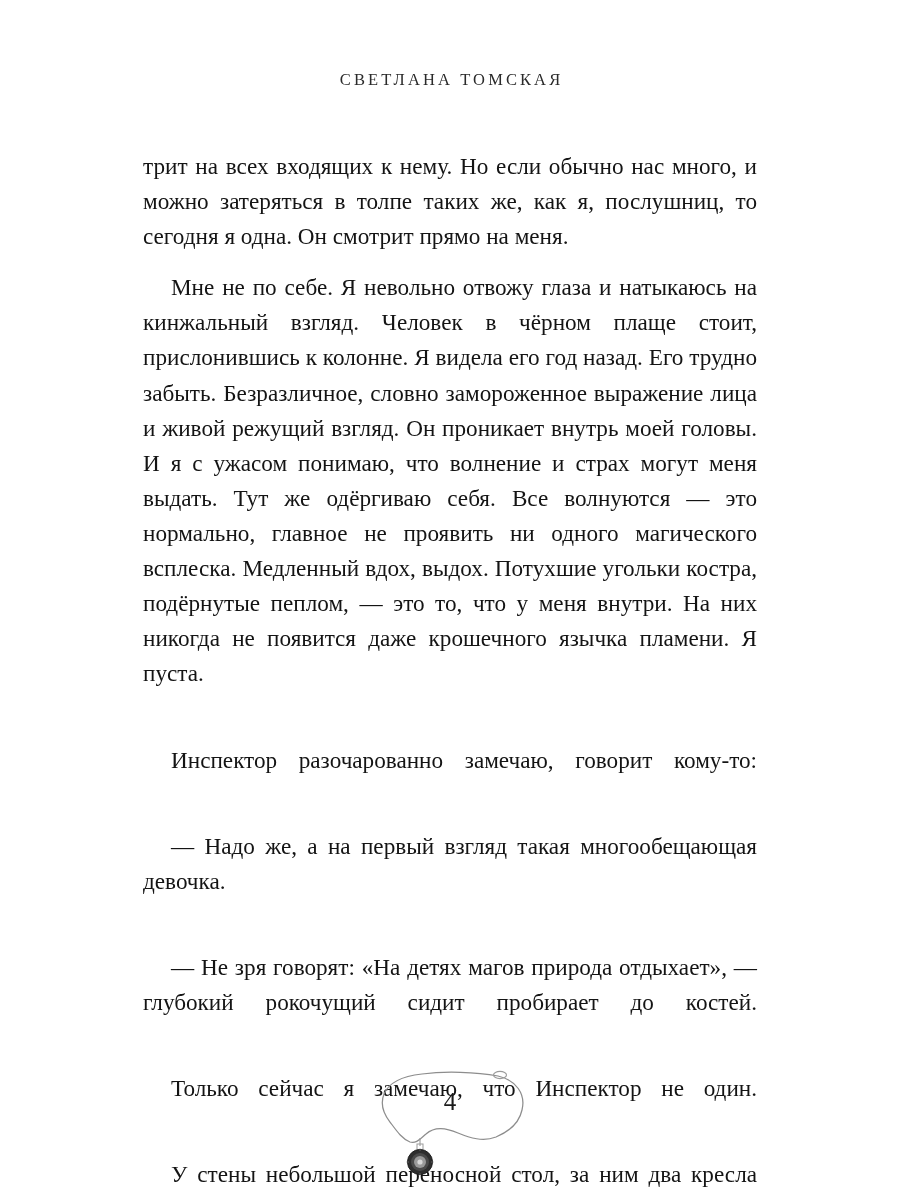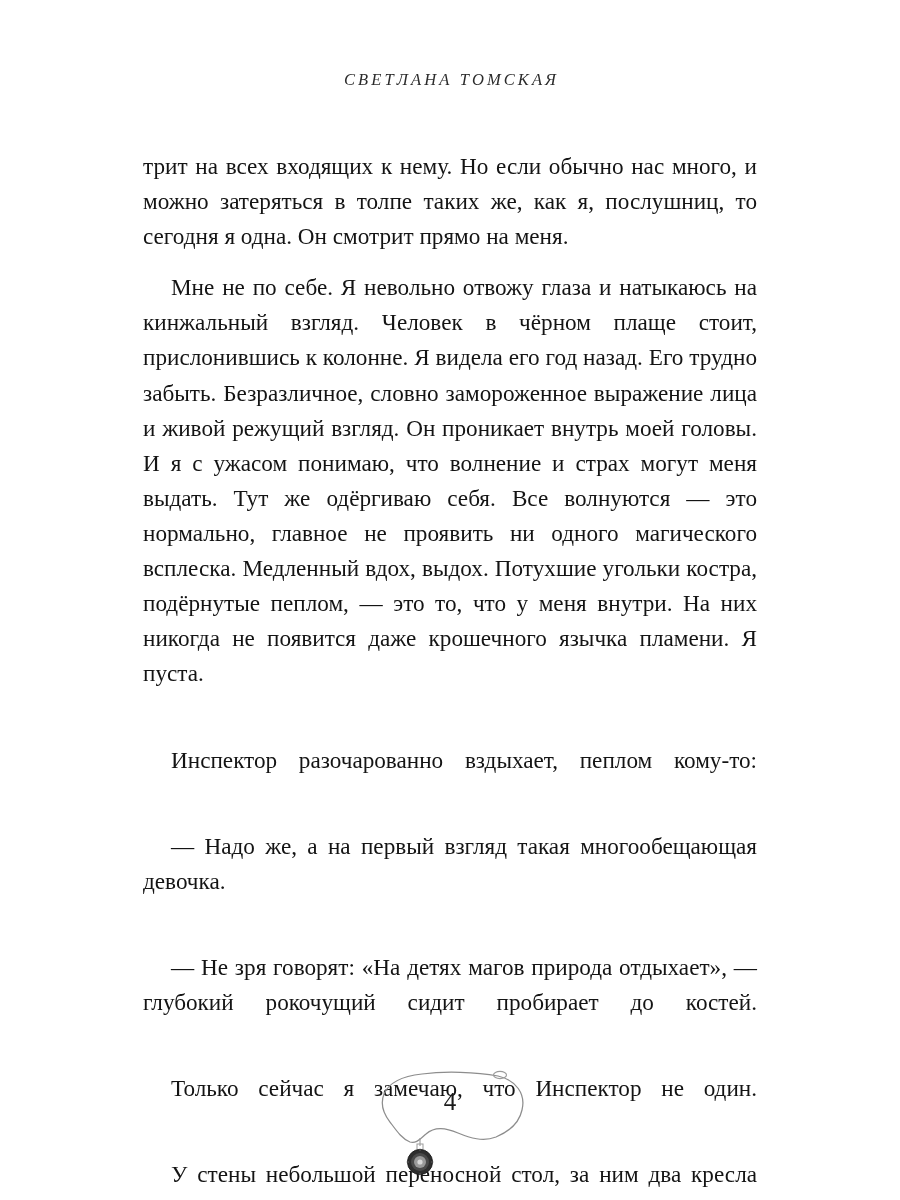--- a/index.html
+++ b/index.html
@@ -23,21 +23,20 @@
     top: 70px;
     left: 0;
     width: 900px;
     text-align: center;
     font-family: "Liberation Serif", "DejaVu Serif", serif;
     font-size: 16.5px;
     letter-spacing: 3.1px;
     text-indent: 3.1px;
     color: #2b2b2b;
     white-space: nowrap;
-    font-style: italic;
   }
 
   
   .text-block {
     position: absolute;
     top: 133px;
     left: 127px;
     width: 646px;
   }
   .para {
@@ -94,21 +93,21 @@
 </head>
 <body>
 
 <div class="page">
 
   <div class="running-head">СВЕТЛАНА ТОМСКАЯ</div>
 
   <div class="text-block">
     <p class="para no-indent full-justify">трит на всех входящих к нему. Но если обычно нас много, и можно затеряться в толпе таких же, как я, послушниц, то сегодня я одна. Он смотрит прямо на меня.</p>
     <p class="para">Мне не по себе. Я невольно отвожу глаза и натыкаюсь на кинжальный взгляд. Человек в чёрном плаще стоит, прислонившись к колонне. Я видела его год назад. Его трудно забыть. Безразличное, словно замороженное выражение лица и живой режущий взгляд. Он проникает внутрь моей головы. И я с ужасом понимаю, что волнение и страх могут меня выдать. Тут же одёргиваю себя. Все волнуются — это нормально, главное не проявить ни одного магического всплеска. Медленный вдох, выдох. Потухшие угольки костра, подёрнутые пеплом, — это то, что у меня внутри. На них никогда не появится даже крошечного язычка пламени. Я пуста.</p>
-    <p class="para">Инспектор разочарованно вздыхает, пеплом кому-то:</p>
+    <p class="para">Инспектор разочарованно замечаю, говорит кому-то:</p>
     <p class="para">— Надо же, а на первый взгляд такая многообещающая девочка.</p>
     <p class="para">— Не зря говорят: «На детях магов природа отдыхает», — глубокий рокочущий сидит пробирает до костей.</p>
     <p class="para">Только сейчас я замечаю, что Инспектор не один.</p>
     <p class="para">У стены небольшой переносной стол, за ним два кресла черного дерева. Всё это сливается с полумраком, заполняющим углы собора. В одном из кресел сидит человек в тёмно-вишневой мантии. За его спиной в угодливой позе стоит, согнувшись, глава нашей обители.</p>
 
   </div>
 
   <div class="folio-ornament">
     <svg viewBox="0 0 200 132" xmlns="http://www.w3.org/2000/svg">
 

